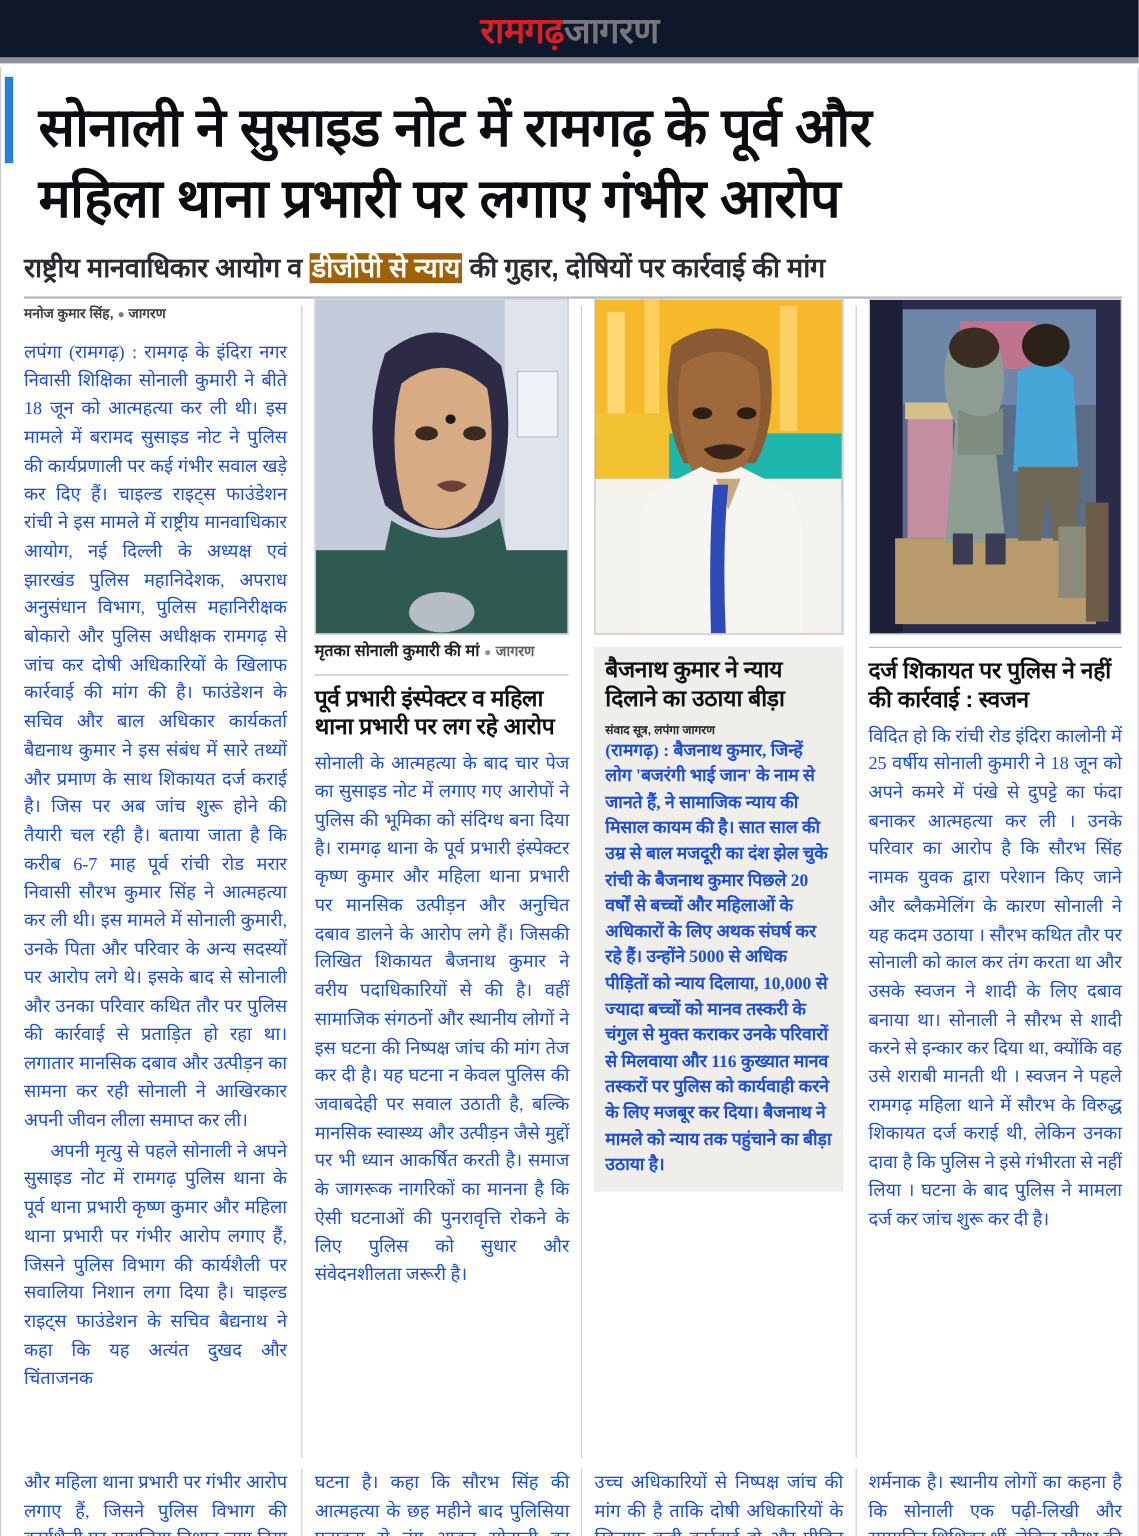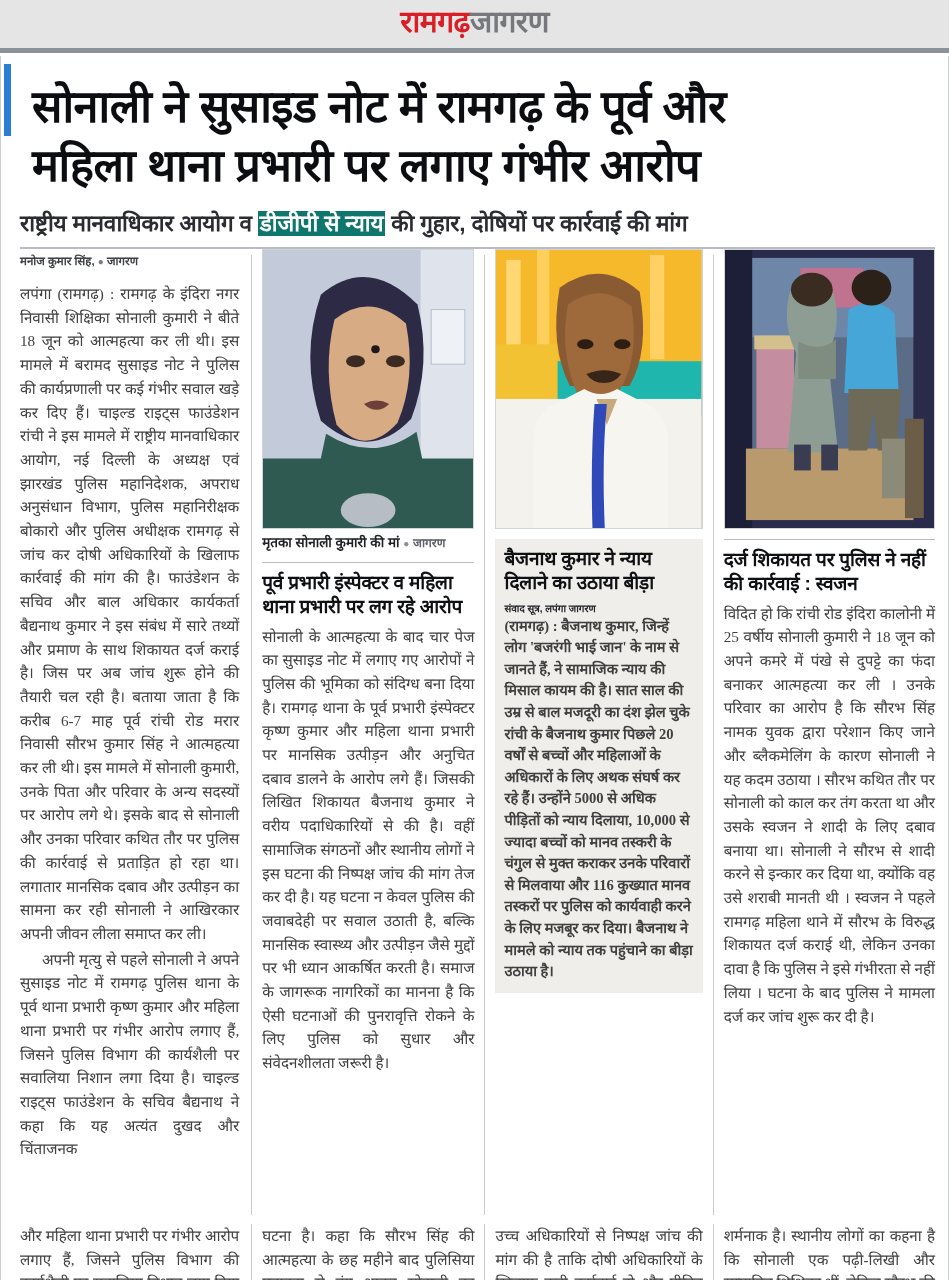--- a/index.html
+++ b/index.html
@@ -9,22 +9,22 @@
     background:#ffffff;
     font-family:"Liberation Serif","DejaVu Serif",serif;
     color:#15161a;
     overflow:hidden;
     position:relative;
   }
   .page{width:949px;height:1280px;position:relative;box-sizing:border-box;}
 
   
   .masthead{
-    height:48px;display:flex;justify-content:center;
-    background:#e5e5e5;
+    height:48px;display:flex;align-items:center;justify-content:center;
+    background:#0f172a;
   }
   .logo{
     font-family:"Liberation Sans","DejaVu Sans",sans-serif;
     font-weight:bold;font-size:30px;letter-spacing:-0.5px;
     display:flex;align-items:baseline;
   }
   .logo .red{color:#d81f26;}
   .logo .grey{color:#76787d;}
 
   .rule-thick{height:5px;background:#8d9199;width:100%;}
@@ -48,21 +48,21 @@
   .subhead{
     margin-top:12px;
     font-family:"Liberation Sans","DejaVu Sans",sans-serif;
     font-weight:bold;
     font-size:22.5px;
     color:#2a2c31;
     letter-spacing:-0.2px;
     white-space:nowrap;
   }
   .subhead .hl{
-    background:#0f766e;color:#ffffff;padding:0 2px;
+    background:#a16207;color:#ffffff;padding:0 2px;
   }
 
   .rule-sub{height:2px;background:#b9bcc2;margin:9px 0 0 0;}
 
   
   .content{
     display:flex;
     padding:0 6px 0 6px;
     box-sizing:border-box;
     height:975px;
@@ -85,21 +85,21 @@
     font-size:11.5px;color:#3e4045;margin:4px 0 14px 0;font-weight:bold;
   }
   .byline .dot{color:#7a7d83;font-size:10px;}
 
   p.body{
     margin:0 0 0 0;
     font-size:15.2px;
     line-height:1.56;
     text-align:justify;
     text-justify:inter-word;
-    color:#404040;
+    color:#1d4ed8;
     font-family:"Liberation Serif","DejaVu Serif",serif;
   }
   p.body + p.body{text-indent:22px;margin-top:2px;}
 
   
   .photo{
     width:100%;height:280px;border:1px solid #d2d4d8;box-sizing:border-box;
     overflow:hidden;position:relative;background:#cfd6e2;
   }
   .photo svg{display:block;width:100%;height:100%;}

